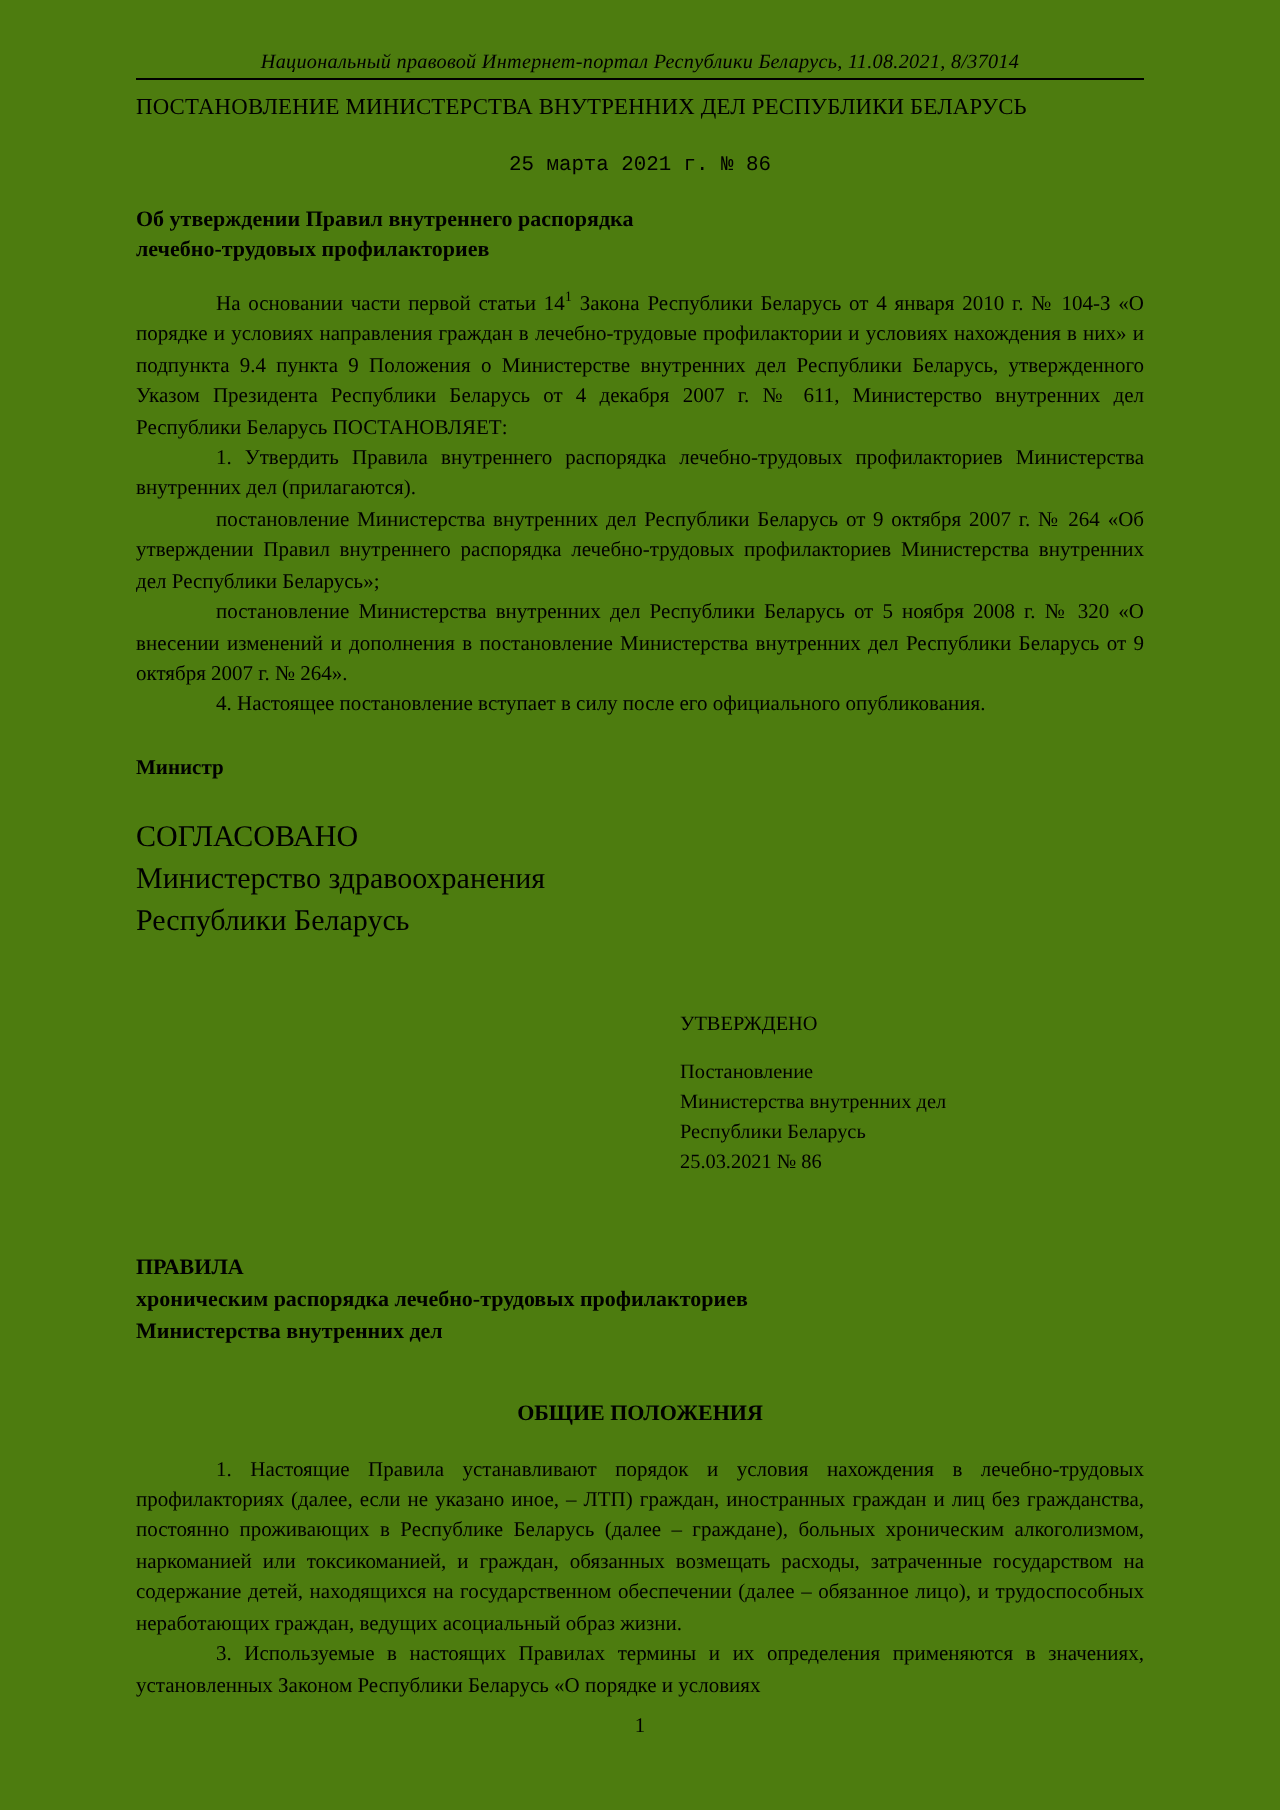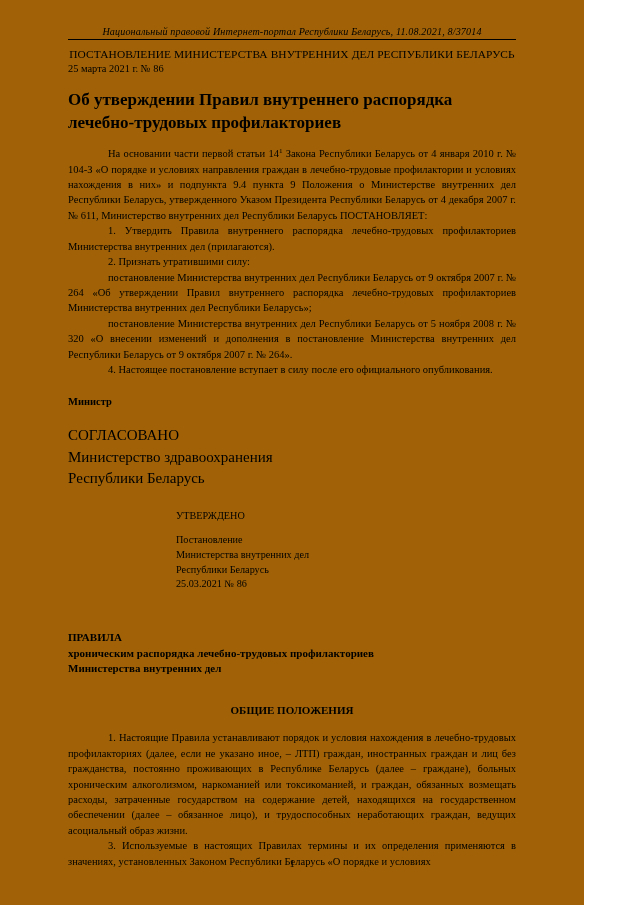--- a/index.html
+++ b/index.html
@@ -6,23 +6,23 @@
     margin: 0;
     padding: 0;
     background: #ffffff;
   }
   body {
     font-family: "Liberation Serif", "DejaVu Serif", serif;
     color: #000000;
   }
   .page {
     position: relative;
-    width: 584px;
+    width: 640px;
     height: 905px;
-    background: #a16207;
+    background: #4d7c0f;
     box-sizing: border-box;
     padding: 0;
     overflow: hidden;
   }
   .content {
     position: absolute;
     left: 68px;
     right: 68px;
     top: 26px;
   }
@@ -36,32 +36,34 @@
     padding-bottom: 2px;
     white-space: nowrap;
   }
   .header-rule {
     border-bottom: 1px solid #000;
     margin-bottom: 8px;
   }
 
   
   .act-title {
-    text-align: center;
+    text-align: left;
     font-size: 11.4px;
     letter-spacing: 0.1px;
     white-space: nowrap;
   }
   .act-date {
+    text-align: center;
     font-size: 10.4px;
-    margin-top: 3px;
+    margin-top: 17px;
+    font-family: Liberation Mono, monospace;
   }
   .subject {
     font-weight: bold;
-    font-size: 17px;
+    font-size: 11px;
     margin-top: 14px;
     line-height: 1.36;
   }
 
   
   .body-block {
     margin-top: 12px;
     font-size: 10.5px;
     line-height: 1.47;
     text-align: justify;
@@ -96,23 +98,23 @@
 
   
   .agreed {
     margin-top: 16px;
     font-size: 15px;
     line-height: 1.42;
   }
 
   
   .approved-wrap {
-    margin-top: 20px;
+    margin-top: 34px;
     display: flex;
-    justify-content: center;
+    justify-content: flex-end;
   }
   .approved {
     width: 232px;
     font-size: 10.2px;
     line-height: 1.45;
   }
   .approved .approved-title {
     margin-bottom: 9px;
   }
 
@@ -155,21 +157,20 @@
     <div class="act-date">25 марта 2021 г. № 86</div>
 
     <div class="subject">
       <div>Об утверждении Правил внутреннего распорядка</div>
       <div>лечебно-трудовых профилакториев</div>
     </div>
 
     <div class="body-block">
       <p class="para"><span>На основании части первой статьи 14</span><sup>1</sup><span> Закона Республики Беларусь от 4 января 2010 г. № 104-З «О порядке и условиях направления граждан в лечебно-трудовые профилактории и условиях нахождения в них» и подпункта 9.4 пункта 9 Положения о Министерстве внутренних дел Республики Беларусь, утвержденного Указом Президента Республики Беларусь от 4 декабря 2007 г. № 611, Министерство внутренних дел Республики Беларусь ПОСТАНОВЛЯЕТ:</span></p>
       <p class="para">1. Утвердить Правила внутреннего распорядка лечебно-трудовых профилакториев Министерства внутренних дел (прилагаются).</p>
-      <p class="para">2. Признать утратившими силу:</p>
       <p class="para">постановление Министерства внутренних дел Республики Беларусь от 9 октября 2007 г. № 264 «Об утверждении Правил внутреннего распорядка лечебно-трудовых профилакториев Министерства внутренних дел Республики Беларусь»;</p>
       <p class="para">постановление Министерства внутренних дел Республики Беларусь от 5 ноября 2008 г. № 320 «О внесении изменений и дополнения в постановление Министерства внутренних дел Республики Беларусь от 9 октября 2007 г. № 264».</p>
       <p class="para">4. Настоящее постановление вступает в силу после его официального опубликования.</p>
     </div>
 
     <div class="signature">
       <div>Министр</div>
     </div>
 
     <div class="agreed">

